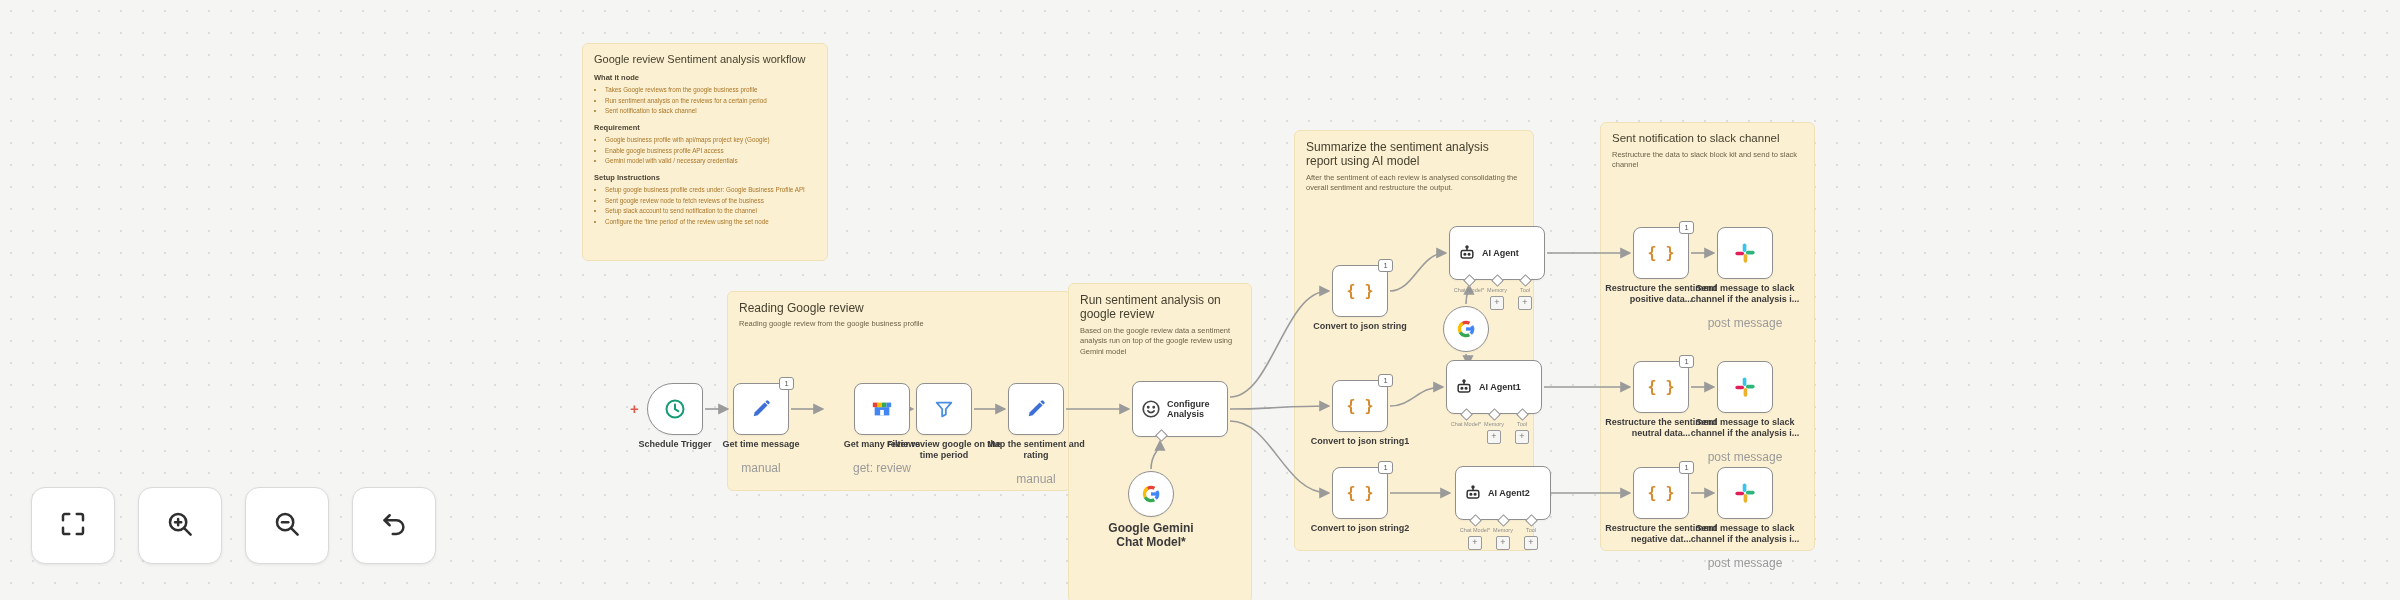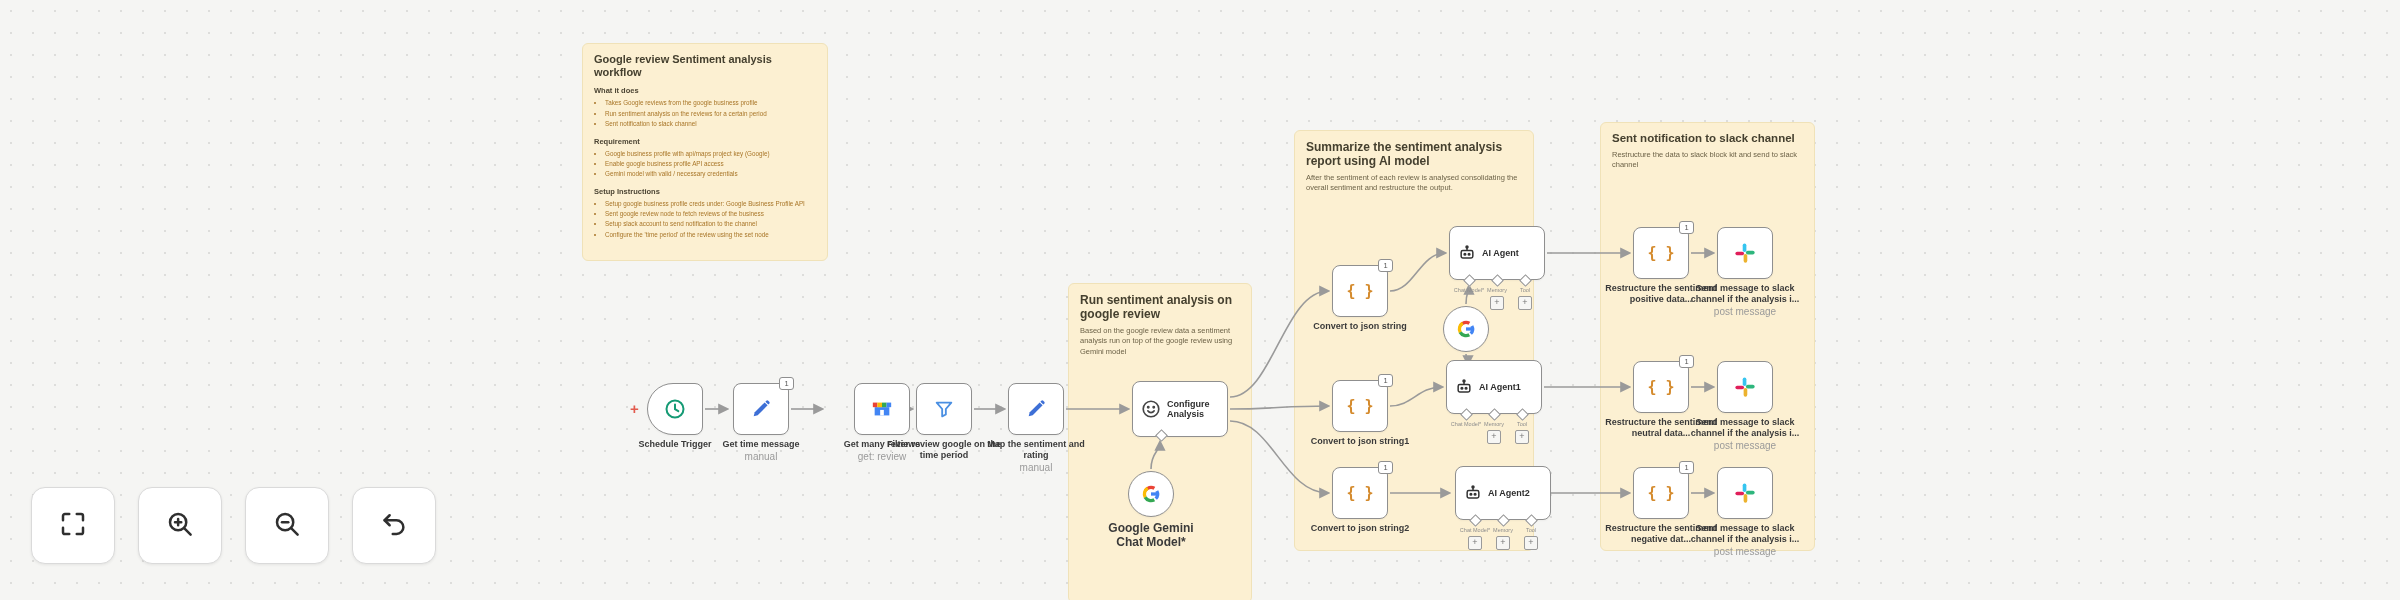--- a/index.html
+++ b/index.html
@@ -6,21 +6,21 @@
   body{width:2400px;height:600px;overflow:hidden;font-family:"Liberation Sans",sans-serif}
 
   .canvas{position:relative;width:2400px;height:600px;
     background-color:#f5f5f3;
     background-image:radial-gradient(circle,#dddddb 1.2px,transparent 1.2px);
     background-size:22px 22px;}
 
   
   .sticky{position:absolute;background:#fcf0d2;border:1px solid #f0e2b8;border-radius:6px;
     padding:9px 11px;box-sizing:border-box;z-index:1;color:#4c4534;cursor:default}
-  .sticky-title{font-weight:bold;font-size:12px;line-height:1.2;color:#45402f;margin:0 0 4px}
+  .sticky-title{font-weight:normal;font-size:12px;line-height:1.2;color:#45402f;margin:0 0 4px}
   .sticky-body{font-size:7.5px;line-height:1.4;color:#6d6348}
   .sticky.overview .sticky-title{font-size:11px}
   .sticky .section-heading{font-size:7.5px;font-weight:bold;color:#4c4534;margin-top:7px}
   .sticky ul{margin:3px 0 0 11px;padding:0}
   .sticky li{font-size:6.3px;line-height:1.65;color:#a87527}
 
   
   .connections{position:absolute;left:0;top:0;z-index:2}
 
   
@@ -29,21 +29,21 @@
     border-radius:8px;display:flex;align-items:center;justify-content:center;box-sizing:border-box;
     box-shadow:0 1px 2px rgba(0,0,0,.04)}
   .node.trigger .node-box{border-radius:26px 8px 8px 26px}
   .node.circle .node-box{width:46px;height:46px;border-radius:50%}
   .node.wide .node-box{width:96px;height:54px;flex-direction:row;gap:5px;padding:0 7px;justify-content:flex-start}
   .wide-label{font-size:9px;font-weight:bold;color:#2f2f2f;text-align:left;line-height:1.15}
 
   .node-caption{position:absolute;top:100%;left:50%;transform:translateX(-50%);width:118px;
     text-align:center;margin-top:4px}
   .node-label{font-size:9px;font-weight:600;color:#3a3a3a;line-height:1.2}
-  .node-sublabel{font-size:10px;color:#9a9a9a;margin-top:1px}
+  .node-sublabel{font-size:12px;color:#9a9a9a;margin-top:11px}
   .node.circle .node-caption{width:94px}
   .node.circle .node-label{font-size:12px}
 
   .badge{position:absolute;top:-7px;right:-6px;min-width:11px;height:11px;background:#fff;
     border:1px solid #8f8f8f;border-radius:3px;font-size:7.5px;line-height:11px;color:#555;
     text-align:center;padding:0 1px;z-index:4}
 
   .icon{display:flex;align-items:center;justify-content:center;flex:none}
   .braces{font-family:"DejaVu Sans Mono",monospace;font-weight:bold;font-size:15px;color:#d48a2c}
 
@@ -65,41 +65,45 @@
     box-shadow:0 1px 3px rgba(0,0,0,.07);cursor:pointer;z-index:10}
   .ctrl svg{width:30px;height:30px}
 </style>
 </head>
 <body>
 
 <div class="canvas">
 
   <div class="sticky overview" style="left:582px;top:43px;width:246px;height:218px">
     <div class="sticky-title">Google review Sentiment analysis workflow</div>
-    <div class="section-heading">What it does</div>
+    <div class="section-heading">What it node</div>
     <ul>
         <li>Takes Google reviews from the google business profile</li>
         <li>Run sentiment analysis on the reviews for a certain period</li>
         <li>Sent notification to slack channel</li>
       </ul>
     <div class="section-heading">Requirement</div>
     <ul>
         <li>Google business profile with api/maps project key (Google)</li>
         <li>Enable google business profile API access</li>
         <li>Gemini model with valid / necessary credentials</li>
       </ul>
     <div class="section-heading">Setup Instructions</div>
     <ul>
         <li>Setup google business profile creds under: Google Business Profile API</li>
         <li>Sent google review node to fetch reviews of the business</li>
         <li>Setup slack account to send notification to the channel</li>
         <li>Configure the 'time period' of the review using the set node</li>
       </ul>
   </div>
 
+  <div class="sticky" style="left:727px;top:291px;width:344px;height:200px">
+    <div class="sticky-title">Reading Google review</div>
+    <div class="sticky-body">Reading google review from the google business profile</div>
+  </div>
 
   <div class="sticky" style="left:1068px;top:283px;width:184px;height:320px">
     <div class="sticky-title">Run sentiment analysis on google review</div>
     <div class="sticky-body">Based on the google review data a sentiment analysis run on top of the google review using Gemini model</div>
   </div>
 
   <div class="sticky" style="left:1294px;top:130px;width:240px;height:421px">
     <div class="sticky-title">Summarize the sentiment analysis report using AI model</div>
     <div class="sticky-body">After the sentiment of each review is analysed consolidating the overall sentiment and restructure the output.</div>
   </div>

